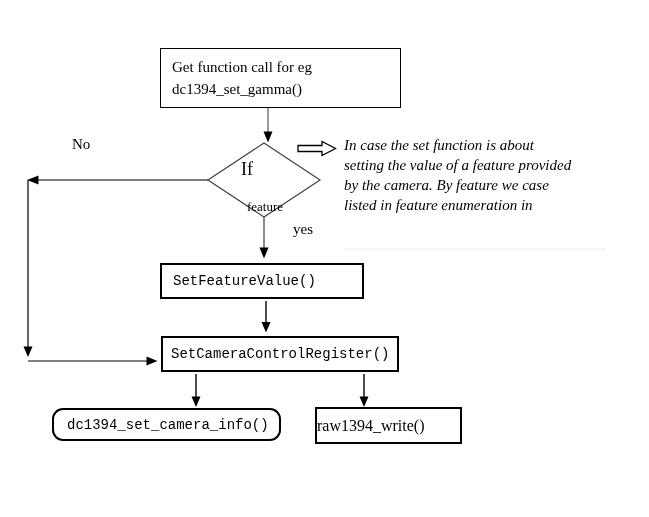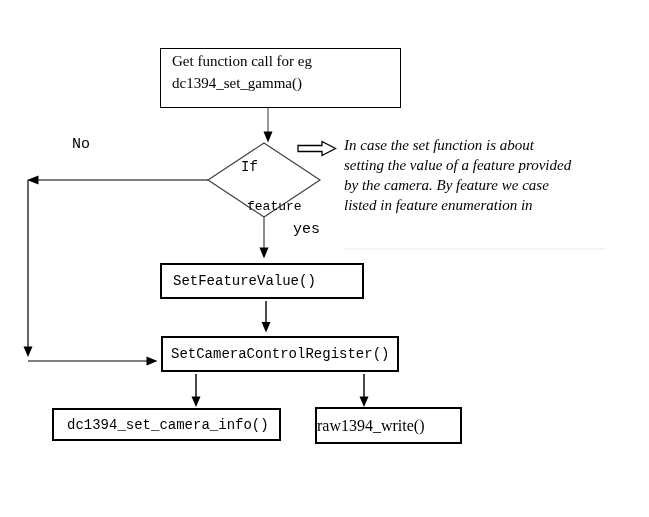--- a/index.html
+++ b/index.html
@@ -34,45 +34,45 @@
     display: flex;
     align-items: center;
   }
   .start-box {
     left: 160px;
     top: 48px;
     width: 241px;
     height: 60px;
     border: 1px solid #000000;
     display: block;
-    padding: 1px 4px 0 11px;
+    padding: 7px 4px 0 11px;
     font-size: 15px;
     line-height: 22px;
     font-family: "Liberation Serif", serif;
   }
   .mono {
     font-family: "Liberation Mono", "DejaVu Sans Mono", monospace;
     font-size: 14px;
     letter-spacing: 0px;
     white-space: nowrap;
   }
   .sfv-box    { left: 160px; top: 263px; width: 204px; height: 36px; padding-left: 11px; }
   .sccr-box   { left: 161px; top: 336px; width: 238px; height: 36px; padding-left: 8px;  }
-  .dcinfo-box { left: 52px;  top: 408px; width: 229px; height: 33px; padding-left: 13px; }
+  .dcinfo-box { left: 52px;  top: 408px; width: 229px; height: 33px; padding-left: 13px; border-radius: 11px; }
   .raw-box    { left: 315px; top: 407px; width: 147px; height: 37px; 
                 font-family: "Liberation Serif", serif; font-size: 16px; }
   .float-label {
     position: absolute;
-    font-family: Liberation Mono, monospace;
+    font-family: Liberation Serif, serif;
     font-size: 15px;
     white-space: nowrap;
   }
   .no-label  { left: 72px;  top: 136px; }
   .yes-label { left: 276px; top: 221px; margin-left: 17px; }
-  .if-label      { left: 241px; top: 159px; font-size: 14px; }
+  .if-label      { left: 241px; top: 159px; font-size: 18px; }
   .feature-label { left: 247px; top: 178px; font-size: 13px; margin-top: 21px; }
   .annotation {
     position: absolute;
     left: 344px;
     top: 135px;
     width: 266px;
     font-family: "Liberation Serif", serif;
     font-style: italic;
     font-size: 15px;
     line-height: 20px;

